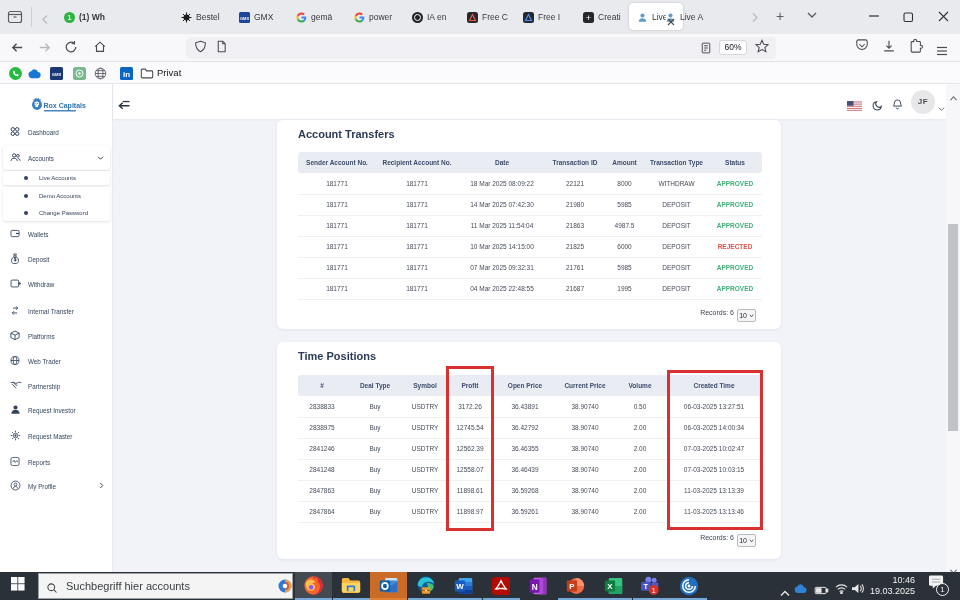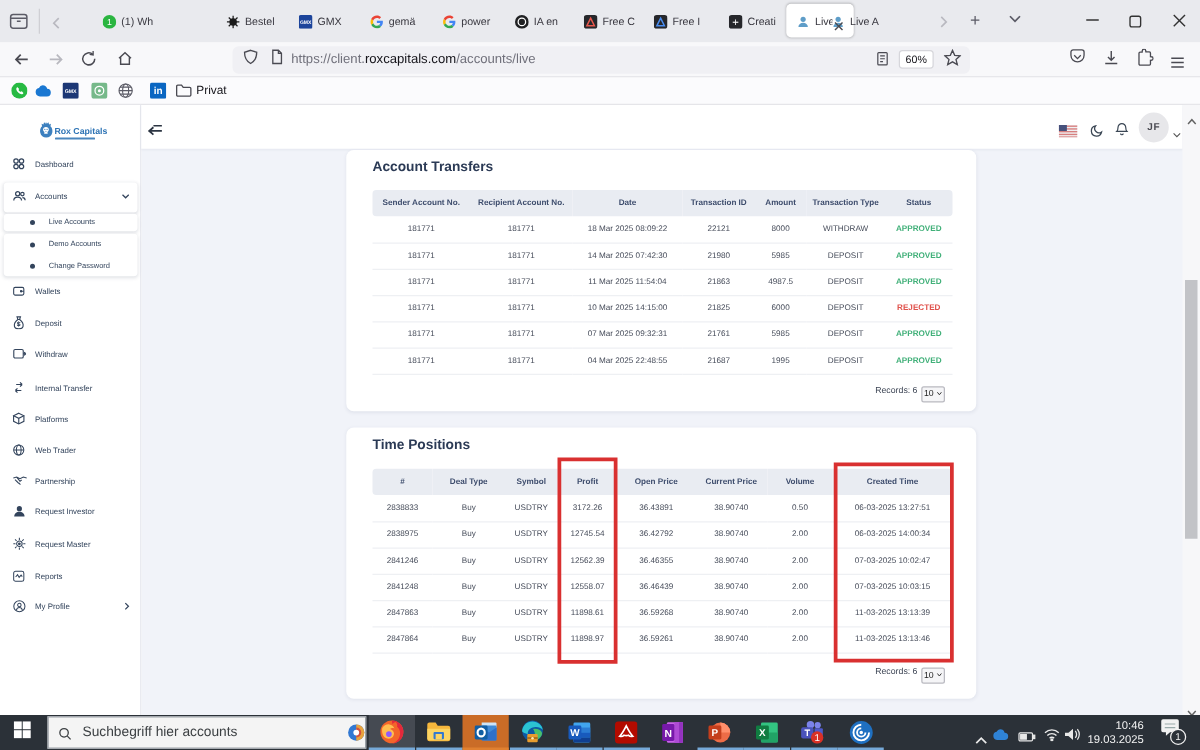--- a/index.html
+++ b/index.html
@@ -64,21 +64,21 @@
         <line x1="1.5" y1="5.5" x2="14.5" y2="5.5"></line>
         <line x1="6.5" y1="8" x2="9.5" y2="8"></line>
     </svg>
   </div>
   <div class="abs" style="left:31px;top:7px;width:1px;height:20px;background:#cfcfd4;"></div>
   <div class="abs" style="left:41px;top:11px;"><svg width="8" height="11" viewBox="0 0 8 11" fill="none" stroke="#b9b9c0" stroke-width="1.3">
         <path d="M6 1.5 L2 5.5 L6 9.5"></path>
       </svg></div>
   <div class="activetab"></div>
 
-  <div class="tab" style="left:82px;width:48px;">
+  <div class="tab" style="left:64px;width:48px;font-weight:bold;">
     <span class="fav"><svg width="11" height="11">
           <circle cx="5.5" cy="5.5" r="5.5" fill="#2ab540"></circle>
           <text x="5.5" y="8" font-size="7" fill="#fff" text-anchor="middle">1</text>
         </svg></span>(1) Wh
   </div>
   <div class="tab" style="left:123px;width:48px;margin-top:28px;">
     <span class="fav"><svg width="11" height="11">
           <rect width="11" height="11" rx="1" fill="#19a08c"></rect>
           <text x="5.5" y="8" font-size="6.5" fill="#fff" text-anchor="middle">Sg</text>
         </svg></span>Mit un
@@ -190,21 +190,20 @@
         <path d="M2.5 7.5 L8 2.5 L13.5 7.5 M4 6.5 V13 H12 V6.5"></path>
       </svg></div>
   <div class="abs" id="urlbar"></div>
   <div class="abs" style="left:194px;top:39px;"><svg width="13" height="13" viewBox="0 0 16 16" fill="none" stroke="#4a4a52" stroke-width="1.3">
         <path d="M8 1.5 L14 3.5 C14 9 12 12.5 8 14.5 C4 12.5 2 9 2 3.5 Z"></path>
       </svg></div>
   <div class="abs" style="left:215px;top:39px;"><svg width="13" height="13" viewBox="0 0 16 16" fill="none" stroke="#4a4a52" stroke-width="1.3">
         <path d="M4 1.5 H9.5 L12.5 4.5 V14.5 H4 Z"></path>
         <path d="M9.5 1.5 V4.5 H12.5"></path>
       </svg></div>
-  <div class="abs" style="left:233px;top:41px;font-size:10.5px;color:#70707b;">https://client.<b style="color:#15141a;font-weight:normal;">roxcapitals</b><b style="color:#15141a;font-weight:normal;">.com</b>/accounts/live</div>
   <div class="abs" style="left:700px;top:40px;"><svg width="12" height="12" viewBox="0 0 16 16" fill="none" stroke="#4a4a52" stroke-width="1.3">
         <rect x="3" y="1.5" width="10" height="13" rx="1"></rect>
         <line x1="5.5" y1="5" x2="10.5" y2="5"></line>
         <line x1="5.5" y1="8" x2="10.5" y2="8"></line>
         <line x1="5.5" y1="11" x2="8.5" y2="11"></line>
       </svg></div>
   <div class="abs" id="zoombadge">60%</div>
   <div class="abs" style="left:755px;top:39px;"><svg width="14" height="14" viewBox="0 0 16 16" fill="none" stroke="#4a4a52" stroke-width="1.2">
         <path d="M8 1.5 L10 6 L15 6.5 L11.2 9.8 L12.4 14.5 L8 12 L3.6 14.5 L4.8 9.8 L1 6.5 L6 6 Z"></path>
       </svg></div>

